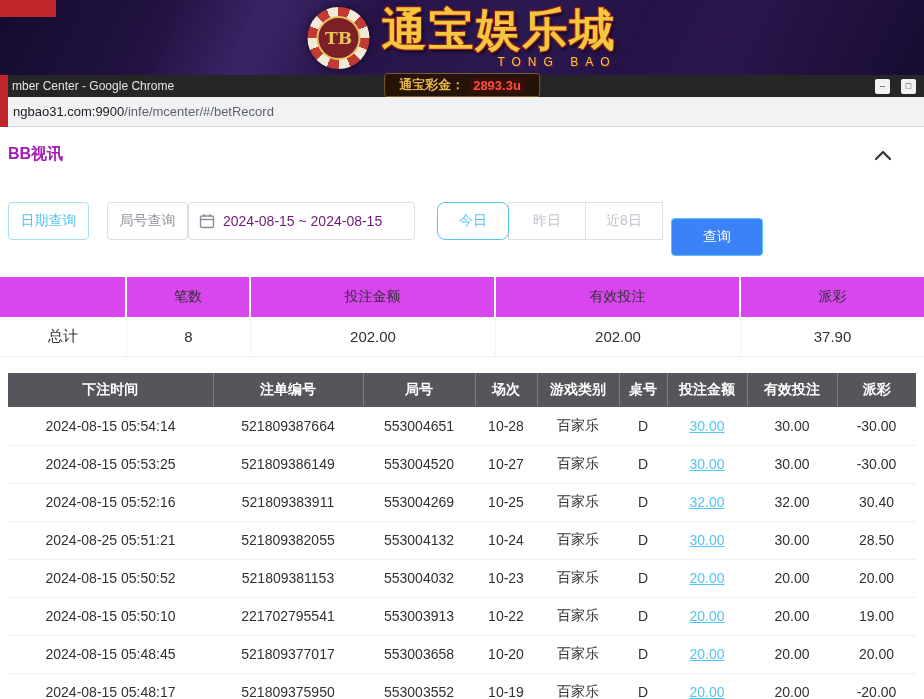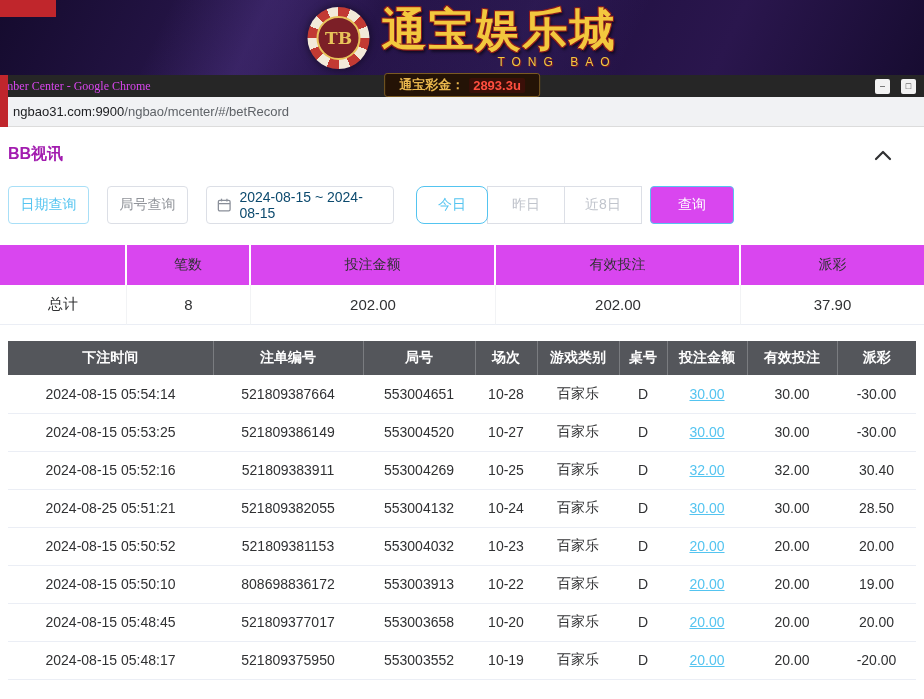--- a/index.html
+++ b/index.html
@@ -25,47 +25,47 @@
   .logo-sub { text-align:right; color:#f3c83e; font-size:12px; letter-spacing:7px; margin-top:3px; text-shadow:1px 1px 1px #8e1c1c; }
 
   .jackpot { position:absolute; left:50%; transform:translateX(-50%); top:73px; z-index:7; height:24px;
     padding:0 14px; background:#241306; border:1px solid #7a5a22; border-radius:3px;
     display:flex; align-items:center; gap:5px; white-space:nowrap; }
   .jp-label { color:#e8b64c; font-size:13px; font-weight:bold; }
   .jp-value { color:#ff4f3f; font-size:13px; font-weight:bold; background:#3a0f08; padding:0 4px; border-radius:2px; }
 
   
   .titlebar { position:relative; height:22px; background:#262626; display:flex; align-items:center; }
-  .tb-title { color:#d946ef; font-size:12px; padding-left:4px; white-space:nowrap;font-family:Liberation Serif, serif; }
+  .tb-title { color:#e5e5e5; font-size:12px; padding-left:12px; white-space:nowrap; }
   .win-controls { margin-left:auto; display:flex; gap:11px; padding-right:8px; }
   .win-btn { width:15px; height:15px; background:#f2f2f2; border-radius:2px; display:flex; align-items:center;
     justify-content:center; font-size:9px; line-height:1; color:#333; cursor:pointer; }
   .addressbar { height:30px; background:#f1f2f4; border-bottom:1px solid #dcdcdc; display:flex; align-items:center; padding-left:13px; }
   .url { font-size:13px; white-space:nowrap; cursor:text; }
   .url-domain { color:#202124; }
   .url-path { color:#5f6368; }
   .red-strip { position:absolute; left:0; top:75px; width:8px; height:52px; background:#c0262c; z-index:8; }
 
   
   .content { background:#fff; }
   .section-header { display:flex; align-items:center; justify-content:space-between; padding:17px 32px 13px 8px; }
   .section-title { font-size:16px; font-weight:bold; color:#a21caf; }
   .collapse { cursor:pointer; display:flex; align-items:center; }
 
   .filter-row { display:flex; align-items:center; padding:0 8px; margin-top:8px; }
   .btn { height:38px; border-radius:4px; background:#fff; font-size:14px; cursor:pointer; font-family:inherit; }
   .btn.blue-outline { border:1px solid #a8dff7; color:#54c4f0; width:81px; }
   .btn.gray-outline { border:1px solid #dcdfe6; color:#909399; width:81px; margin-left:18px; }
-  .datepicker { margin-left:18px; width:188px; height:38px; border:1px solid #dcdfe6; border-radius:4px;
-    display:flex; align-items:center; padding:0 10px; gap:8px; color:#0c4a6e; font-size:14px; cursor:pointer; background:#fff; }
+  .datepicker { width:227px; height:38px; border:1px solid #dcdfe6; border-radius:4px;
+    display:flex; align-items:center; padding:0 10px; gap:8px; color:#701a75; font-size:14px; cursor:pointer; background:#fff; }
   .seg-group { display:flex; margin-left:22px; }
   .seg { height:38px; width:72px; background:#fff; border:1px solid #dcdfe6; color:#c0c4cc; font-size:14px; cursor:pointer; font-family:inherit; }
   .seg + .seg { margin-left:-1px; width:78px; }
   .seg.active { border-color:#54c4f0; color:#54c4f0; position:relative; z-index:1; border-radius:8px; }
-  .btn.primary { margin-left:8px; width:84px; background:#d946ef; border:1px solid #57c3ef; color:#fff; }
+  .btn.primary { margin-left:8px; width:92px; background:#3b82f6; border:1px solid #57c3ef; color:#fff;margin-top:32px; }
 
   .summary { margin-top:21px; }
   .sum-head, .sum-row { display:grid; grid-template-columns:127px 124px 245px 245px 183px; }
   .sum-head .cell { background:#d946ef; height:40px; display:flex; align-items:center; justify-content:center;
     font-size:14px; color:#303133; border-right:2px solid #fff; }
   .sum-head .cell:last-child { border-right:none; }
   .sum-row .cell { height:40px; display:flex; align-items:center; justify-content:center; font-size:15px; color:#303133;
     border-bottom:1px solid #ebeef5; border-right:1px solid #f2f3f5; }
   .sum-row .cell:last-child { border-right:none; }
 
@@ -110,21 +110,21 @@
           <span>–</span>
         </div>
       <div class="win-btn">
           <span>□</span>
         </div>
     </div>
   </div>
 
   <div class="addressbar">
     <span class="url">
-      <span class="url-domain">ngbao31.com:9900</span><span class="url-path">/ngbao/mcenter/#/betRecord</span>
+      <span class="url-domain">ngbao31.com:9900</span><span class="url-path">/infe/mcenter/#/betRecord</span>
     </span>
   </div>
 
   <div class="red-strip"></div>
 
   <div class="content">
 
     <div class="section-header">
       <span class="section-title">BB视讯</span>
       <span class="collapse">
@@ -247,21 +247,21 @@
             <td>553004032</td>
             <td>10-23</td>
             <td>百家乐</td>
             <td>D</td>
             <td><span class="bet-link">20.00</span></td>
             <td>20.00</td>
             <td>20.00</td>
           </tr>
           <tr>
             <td>2024-08-15 05:50:10</td>
-            <td>808698836172</td>
+            <td>221702795541</td>
             <td>553003913</td>
             <td>10-22</td>
             <td>百家乐</td>
             <td>D</td>
             <td><span class="bet-link">20.00</span></td>
             <td>20.00</td>
             <td>19.00</td>
           </tr>
           <tr>
             <td>2024-08-15 05:48:45</td>

